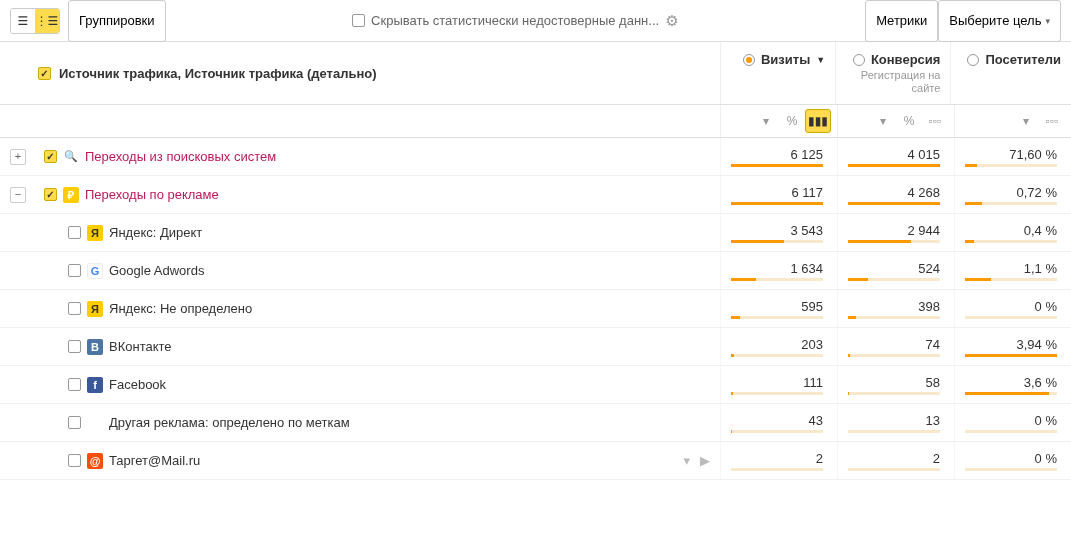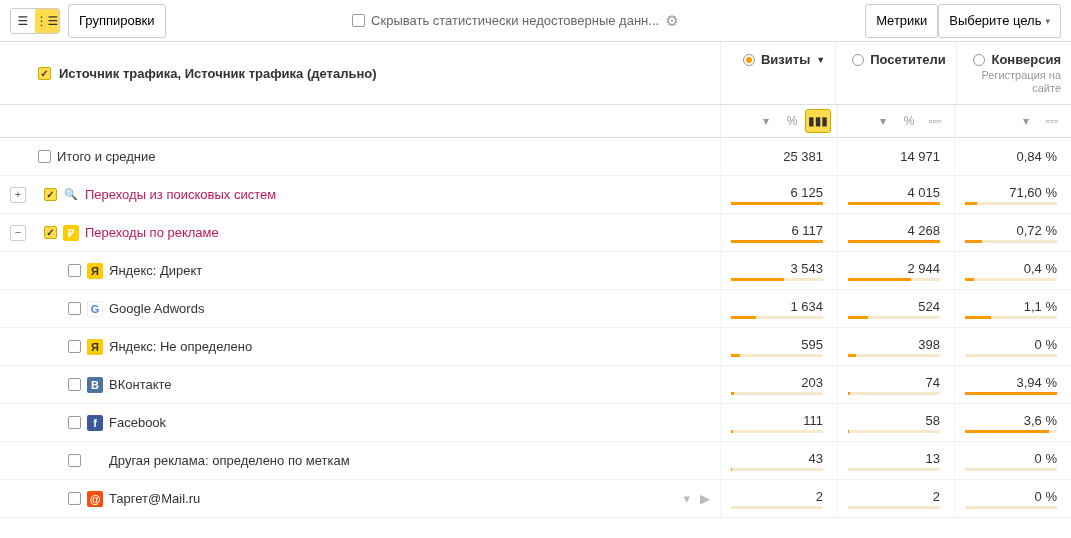--- a/index.html
+++ b/index.html
@@ -4,21 +4,21 @@
 <style>
 * { box-sizing: border-box; margin: 0; padding: 0; }
 body { font-family: Arial, sans-serif; font-size: 13px; color: #333; background: #fff; width: 1071px; }
 .toolbar { display: flex; align-items: center; padding: 8px 10px; border-bottom: 1px solid #e0e0e0; gap: 8px; height: 42px; }
 .toolbar-left { display: flex; align-items: center; gap: 8px; flex: 0 0 auto; }
 .toolbar-center { flex: 1; display: flex; align-items: center; justify-content: center; gap: 6px; }
 .toolbar-right { display: flex; align-items: center; }
 .view-toggle { display: flex; border: 1px solid #ccc; border-radius: 3px; overflow: hidden; }
 .view-btn { width: 24px; height: 24px; display: flex; align-items: center; justify-content: center; background: #fff; cursor: pointer; font-size: 12px; }
 .view-btn.active { background: #ffdb4d; }
-.btn { border: 1px solid #ccc; background: #fff; padding: 4px 10px; border-radius: 3px; cursor: pointer; font-size: 13px; height: 34px; display: flex; align-items: center; gap: 4px; }
+.btn { border: 1px solid #ccc; background: #fff; padding: 4px 10px; border-radius: 3px; cursor: pointer; font-size: 13px; height: 42px; display: flex; align-items: center; gap: 4px; }
 .hide-stat { display: flex; align-items: center; gap: 6px; color: #666; font-size: 13px; }
 .checkbox { width: 13px; height: 13px; border: 1px solid #999; border-radius: 2px; background: #fff; cursor: pointer; display: inline-flex; align-items: center; justify-content: center; flex-shrink: 0; }
 .checkbox.checked { background: #ffdb4d; border-color: #ccac00; }
 .checkbox.checked::after { content: "✓"; font-size: 10px; color: #333; font-weight: bold; }
 .gear { color: #999; cursor: pointer; font-size: 15px; }
 
 .table { width: 100%; }
 .header-row { display: flex; border-bottom: 1px solid #e0e0e0; }
 .dim-header { flex: 0 0 720px; padding: 14px 10px 14px 38px; display: flex; align-items: center; gap: 8px; font-weight: bold; }
 .metric-header { flex: 1; padding: 10px 10px 4px 16px; text-align: right; border-left: 1px solid #f0f0f0; display: flex; flex-direction: column; align-items: flex-end; justify-content: flex-start; min-height: 62px; }
@@ -83,29 +83,29 @@
     <div class="metric-header">
       <div class="mh-top">
         <span class="radio selected"></span>
         <b>Визиты</b>
         <span class="sort-arrow">▼</span>
       </div>
     </div>
     <div class="metric-header">
       <div class="mh-top">
         <span class="radio"></span>
-        <b>Посетители</b>
-      </div>
+        <b>Конверсия</b>
+      </div>
+      <div class="mh-sub">Регистрация на сайте</div>
     </div>
     <div class="metric-header">
       <div class="mh-top">
         <span class="radio"></span>
-        <b>Конверсия</b>
-      </div>
-      <div class="mh-sub">Регистрация на сайте</div>
+        <b>Посетители</b>
+      </div>
     </div>
   </div>
 
   <div class="tools-row">
     <div class="tools-dim"></div>
     <div class="tools-metric">
       <div class="tool-btn">▾</div>
       <div class="tool-btn">%</div>
       <div class="tool-btn active">▮▮▮</div>
     </div>
@@ -113,35 +113,20 @@
       <div class="tool-btn">▾</div>
       <div class="tool-btn">%</div>
       <div class="tool-btn">▫▫▫</div>
     </div>
     <div class="tools-metric">
       <div class="tool-btn">▾</div>
       <div class="tool-btn">▫▫▫</div>
     </div>
   </div>
 
-  <div class="data-row">
-    <div class="dim-cell indent-1">
-      <span class="checkbox"></span>
-      <span>Итого и средние</span>
-    </div>
-    <div class="metric-cell">
-        <span class="metric-val">25 381</span>
-      </div>
-    <div class="metric-cell">
-        <span class="metric-val">14 971</span>
-      </div>
-    <div class="metric-cell">
-        <span class="metric-val">0,84 %</span>
-      </div>
-  </div>
 
   <div class="data-row">
     <div class="dim-cell">
       <span class="expand">+</span>
       <span style="width:6px"></span>
       <span class="checkbox checked"></span>
       <span class="src-icon" style="color:#e52421">🔍</span>
       <span class="link">Переходы из поисковых систем</span>
     </div>
     <div class="metric-cell">

